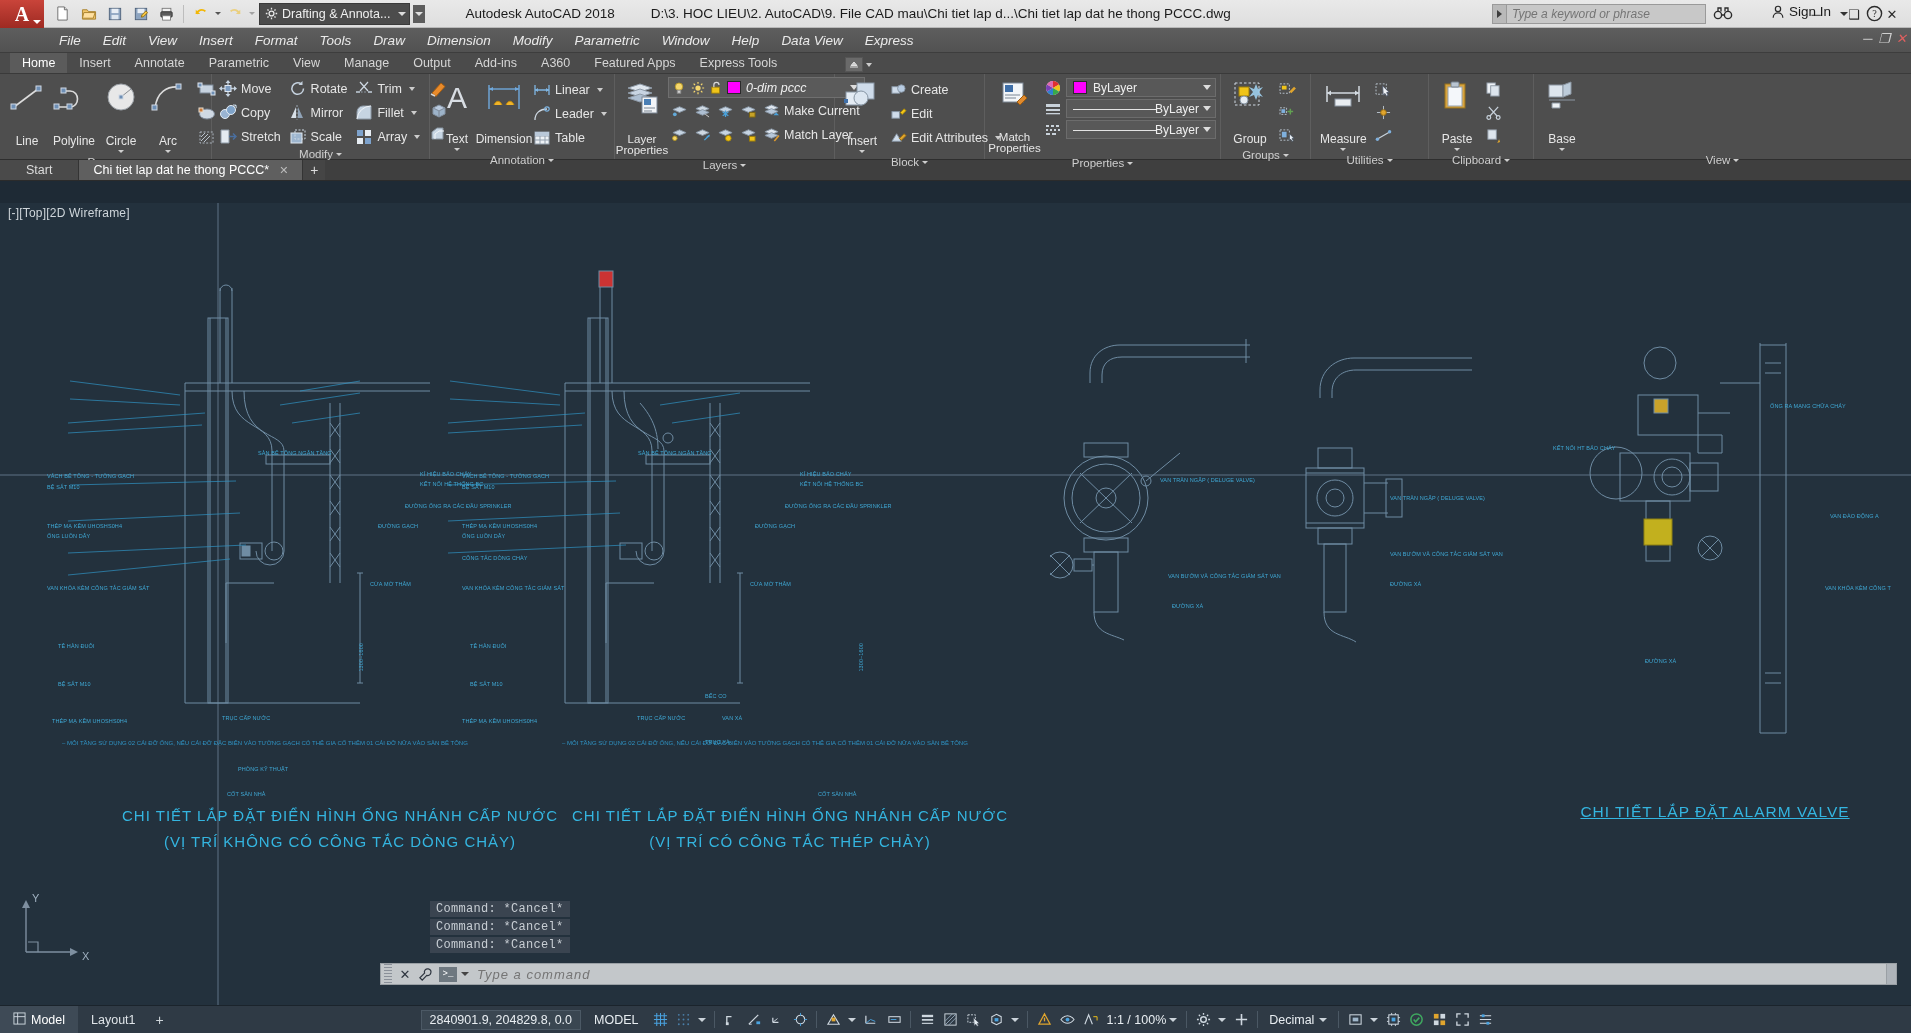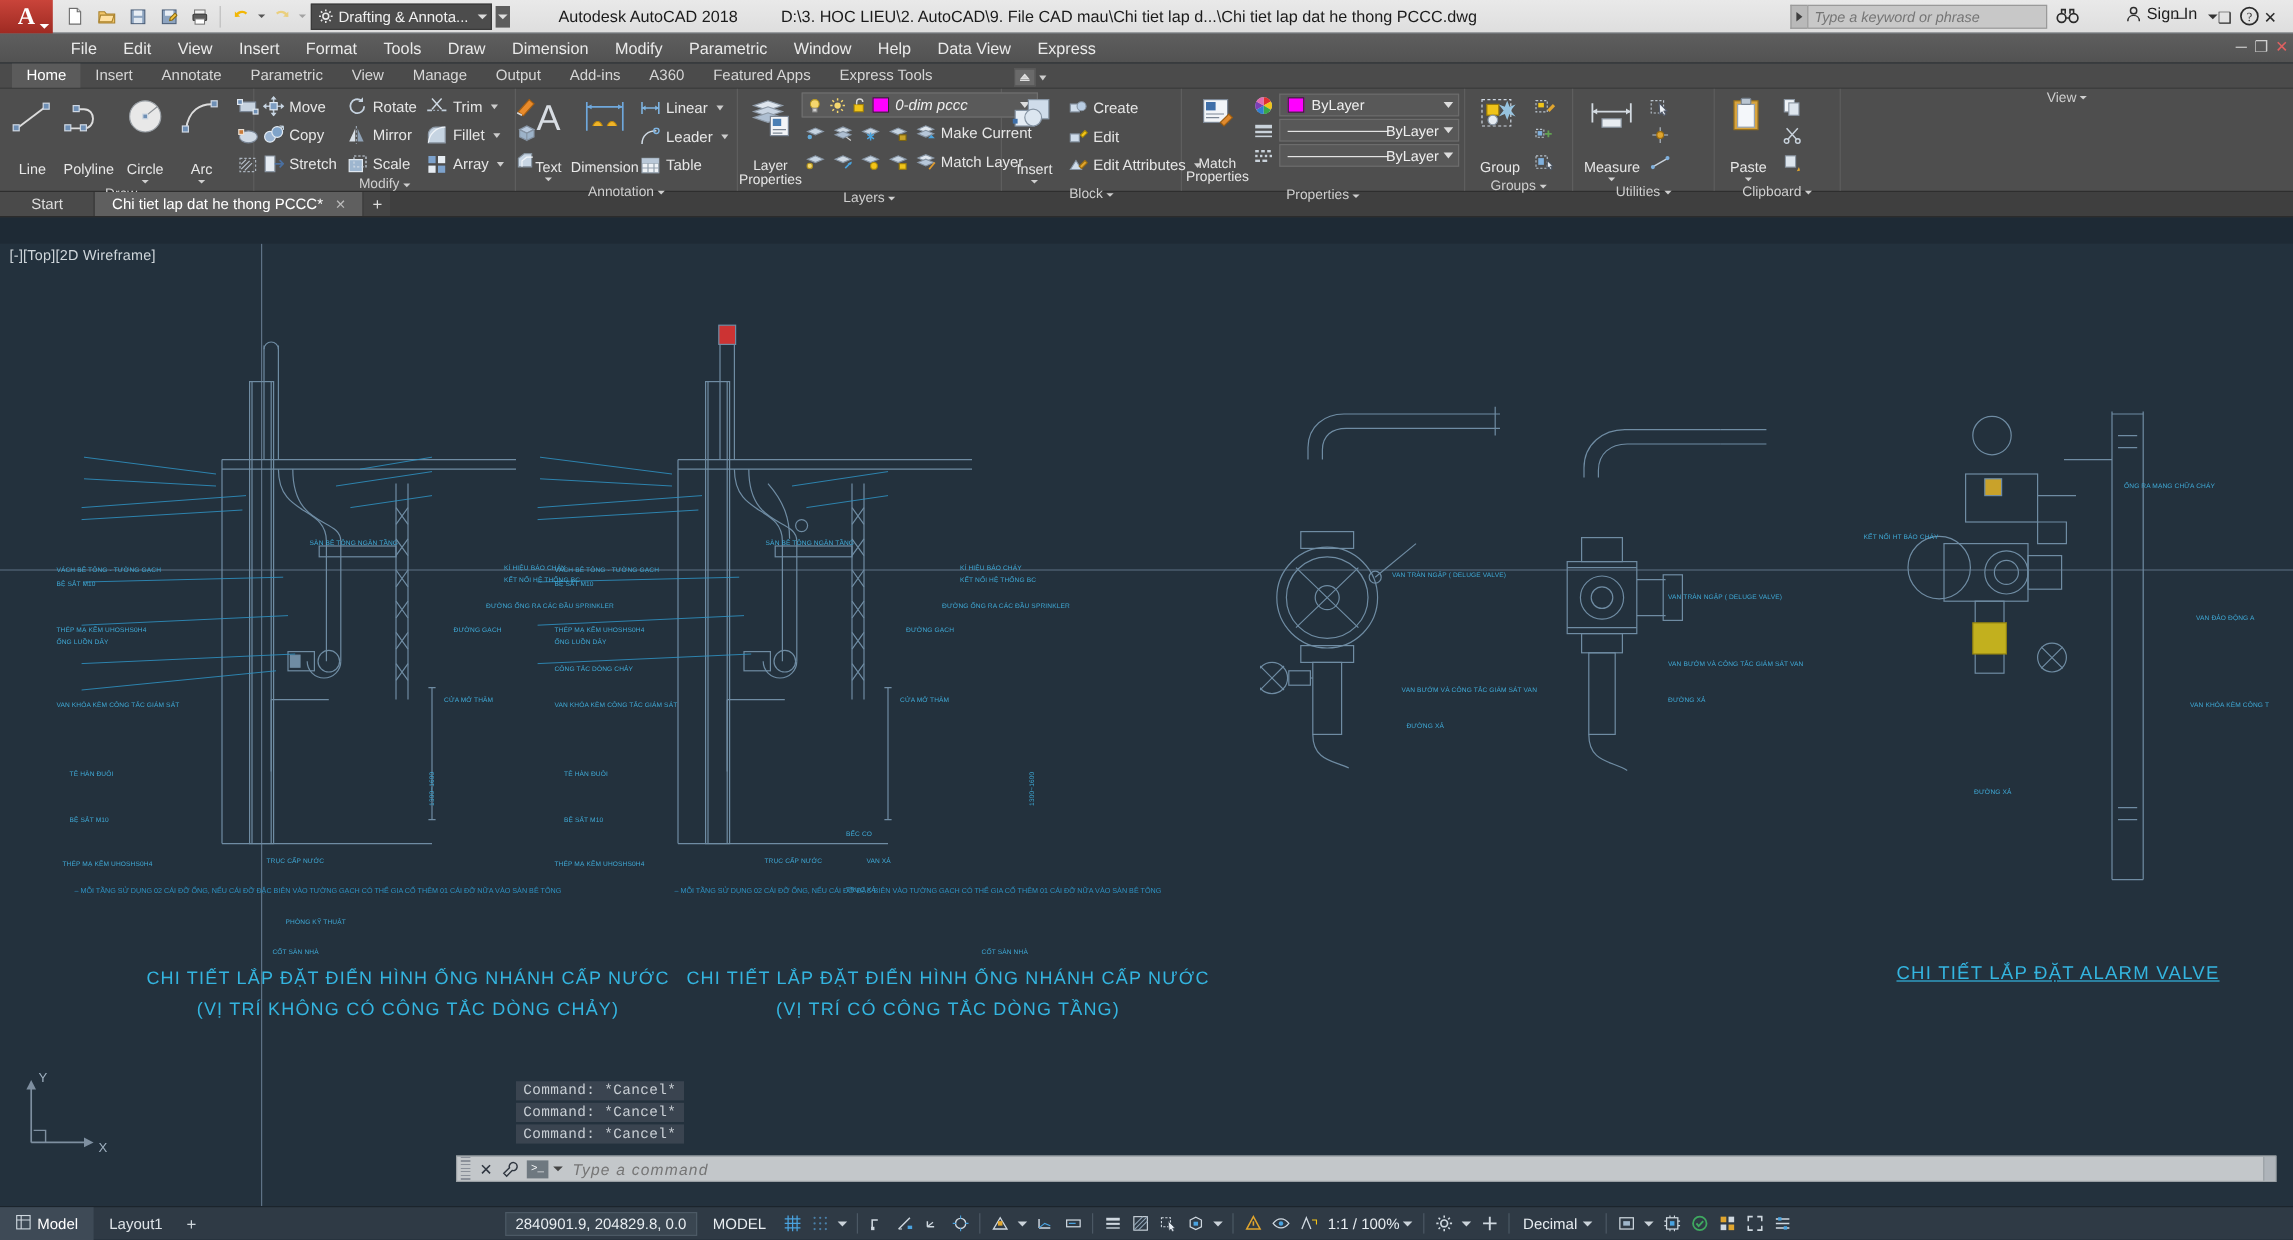--- a/index.html
+++ b/index.html
@@ -28,21 +28,21 @@
   #search-input { width:200px; height:20px; background:#c8c8c8; border:1px solid #9a9a9a; color:#6d6d6d; font-style:italic; font-size:12px; padding:0 5px; outline:none; }
   #binocs { position:absolute; right:178px; top:5px; }
   #signin { position:absolute; right:80px; top:4px; display:flex;align-items:center;gap:4px; font-size:13.5px;color:#1b1b1b; }
   #signin-caret { position:absolute; right:63px; top:12px; width:0;height:0;border-left:4px solid transparent;border-right:4px solid transparent;border-top:4px solid #333; }
   #help-ico { position:absolute; right:28px; top:5px; }
   #win-ctrls { position:absolute; right:0; top:0; display:flex; height:28px; }
   .wbtn { width:38px;height:28px; display:flex;align-items:center;justify-content:center; }
   .wbtn span { font-size:13px; color:#2b2b2b; font-family:"Liberation Sans",sans-serif; }
 
   
-  #menubar { height:25px; background:linear-gradient(#5e5e5e,#525252); display:flex; align-items:center; padding-left:48px; border-bottom:1px solid #3d3d3d; position:relative; }
+  #menubar { height:25px; background:linear-gradient(#5e5e5e,#525252); display:flex; align-items:center; padding-left:48px; border-bottom:1px solid #3d3d3d; position:relative;font-style:italic; }
   .menuitem { padding:0 11px; height:25px; line-height:25px; font-size:13.5px; color:#eaeaea; white-space:nowrap; }
   #menu-right { position:absolute; right:4px; top:3px; display:flex; gap:6px; align-items:center; }
   .mrbtn { color:#d0d0d0; font-size:13px; }
 
   
   #ribbontabs { height:21px; background:#4b4b4b; display:flex; align-items:flex-end; padding-left:10px; border-bottom:1px solid #3a3a3a; position:relative;}
   .rtab { padding:0 12px; height:20px; line-height:20px; font-size:12.5px; color:#d6d6d6; white-space:nowrap; }
   .rtab.active { background:#5b5b5b; color:#fff; }
   #tabs-extra { position:absolute; right:auto; left:845px; bottom:1px; display:flex; align-items:center; gap:3px;}
   .minichip { width:18px;height:15px;background:#6a6a6a;border:1px solid #565656;display:flex;align-items:center;justify-content:center;}
@@ -834,20 +834,32 @@
           </div>
       </div>
     </div>
     <div class="panel-title">
         <span>Clipboard</span>
         <i></i>
       </div>
   </div>
 
   <div class="panel" style="width:auto;flex:1;border-right:none">
+    <div class="panel-body">
+      <div class="bigbtn">
+        <svg width="38" height="34" viewBox="0 0 38 34">
+            <rect x="6" y="5" width="14" height="12" fill="#dde5ed" stroke="#8b96a2"></rect>
+            <path d="M20 5l8-3v12l-8 3z" fill="#bccbd9" stroke="#8b96a2"></path>
+            <path d="M6 20h26" stroke="#8b96a2"></path>
+            <path d="M9 23h8v5H9z" fill="#eef2f6" stroke="#8b96a2"></path>
+          </svg>
+        <span class="lbl">Base</span>
+        <span class="sublbl"></span>
+      </div>
+    </div>
     <div class="panel-title">
         <span>View</span>
         <i></i>
       </div>
   </div>
 </div>
 
 <div id="filetabs">
   <div class="ftab start">
       <span>Start</span>
@@ -1074,21 +1086,21 @@
 
   <div class="note" style="position:absolute;left:62px;top:537px">– MỖI TẦNG SỬ DỤNG 02 CÁI ĐỠ ỐNG, NẾU CÁI ĐỠ ĐẶC BIÊN VÀO TƯỜNG GẠCH CÓ THỂ GIA CỐ THÊM 01 CÁI ĐỠ NỮA VÀO SÀN BÊ TÔNG</div>
   <div class="note" style="position:absolute;left:562px;top:537px">– MỖI TẦNG SỬ DỤNG 02 CÁI ĐỠ ỐNG, NẾU CÁI ĐỠ ĐẶC BIÊN VÀO TƯỜNG GẠCH CÓ THỂ GIA CỐ THÊM 01 CÁI ĐỠ NỮA VÀO SÀN BÊ TÔNG</div>
 
   <div class="dwg-title" style="left:100px;top:600px;width:480px;font-size:15px;line-height:26px">
     <span>CHI TIẾT LẮP ĐẶT ĐIỂN HÌNH ỐNG NHÁNH CẤP NƯỚC</span><br>
     <span>(VỊ TRÍ KHÔNG CÓ CÔNG TẮC DÒNG CHẢY)</span>
   </div>
   <div class="dwg-title" style="left:550px;top:600px;width:480px;font-size:15px;line-height:26px">
     <span>CHI TIẾT LẮP ĐẶT ĐIỂN HÌNH ỐNG NHÁNH CẤP NƯỚC</span><br>
-    <span>(VỊ TRÍ CÓ CÔNG TẮC DÒNG TẦNG)</span>
+    <span>(VỊ TRÍ CÓ CÔNG TẮC THÉP CHẢY)</span>
   </div>
   <div class="dwg-title u" style="left:1525px;top:600px;width:380px;font-size:15.5px">CHI TIẾT LẮP ĐẶT ALARM VALVE</div>
 
   <div id="ucs">
     <svg width="80" height="72" viewBox="0 0 80 72">
       <path d="M10 62V16" stroke="#7e8fa0" stroke-width="1.4" fill="none"></path>
       <path d="M10 10l-4 8h8z" fill="#7e8fa0"></path>
       <path d="M10 62h46" stroke="#7e8fa0" stroke-width="1.4" fill="none"></path>
       <path d="M62 62l-8-4v8z" fill="#7e8fa0"></path>
       <path d="M12 52h10v10" stroke="#7e8fa0" fill="none" stroke-width="1.2"></path>

